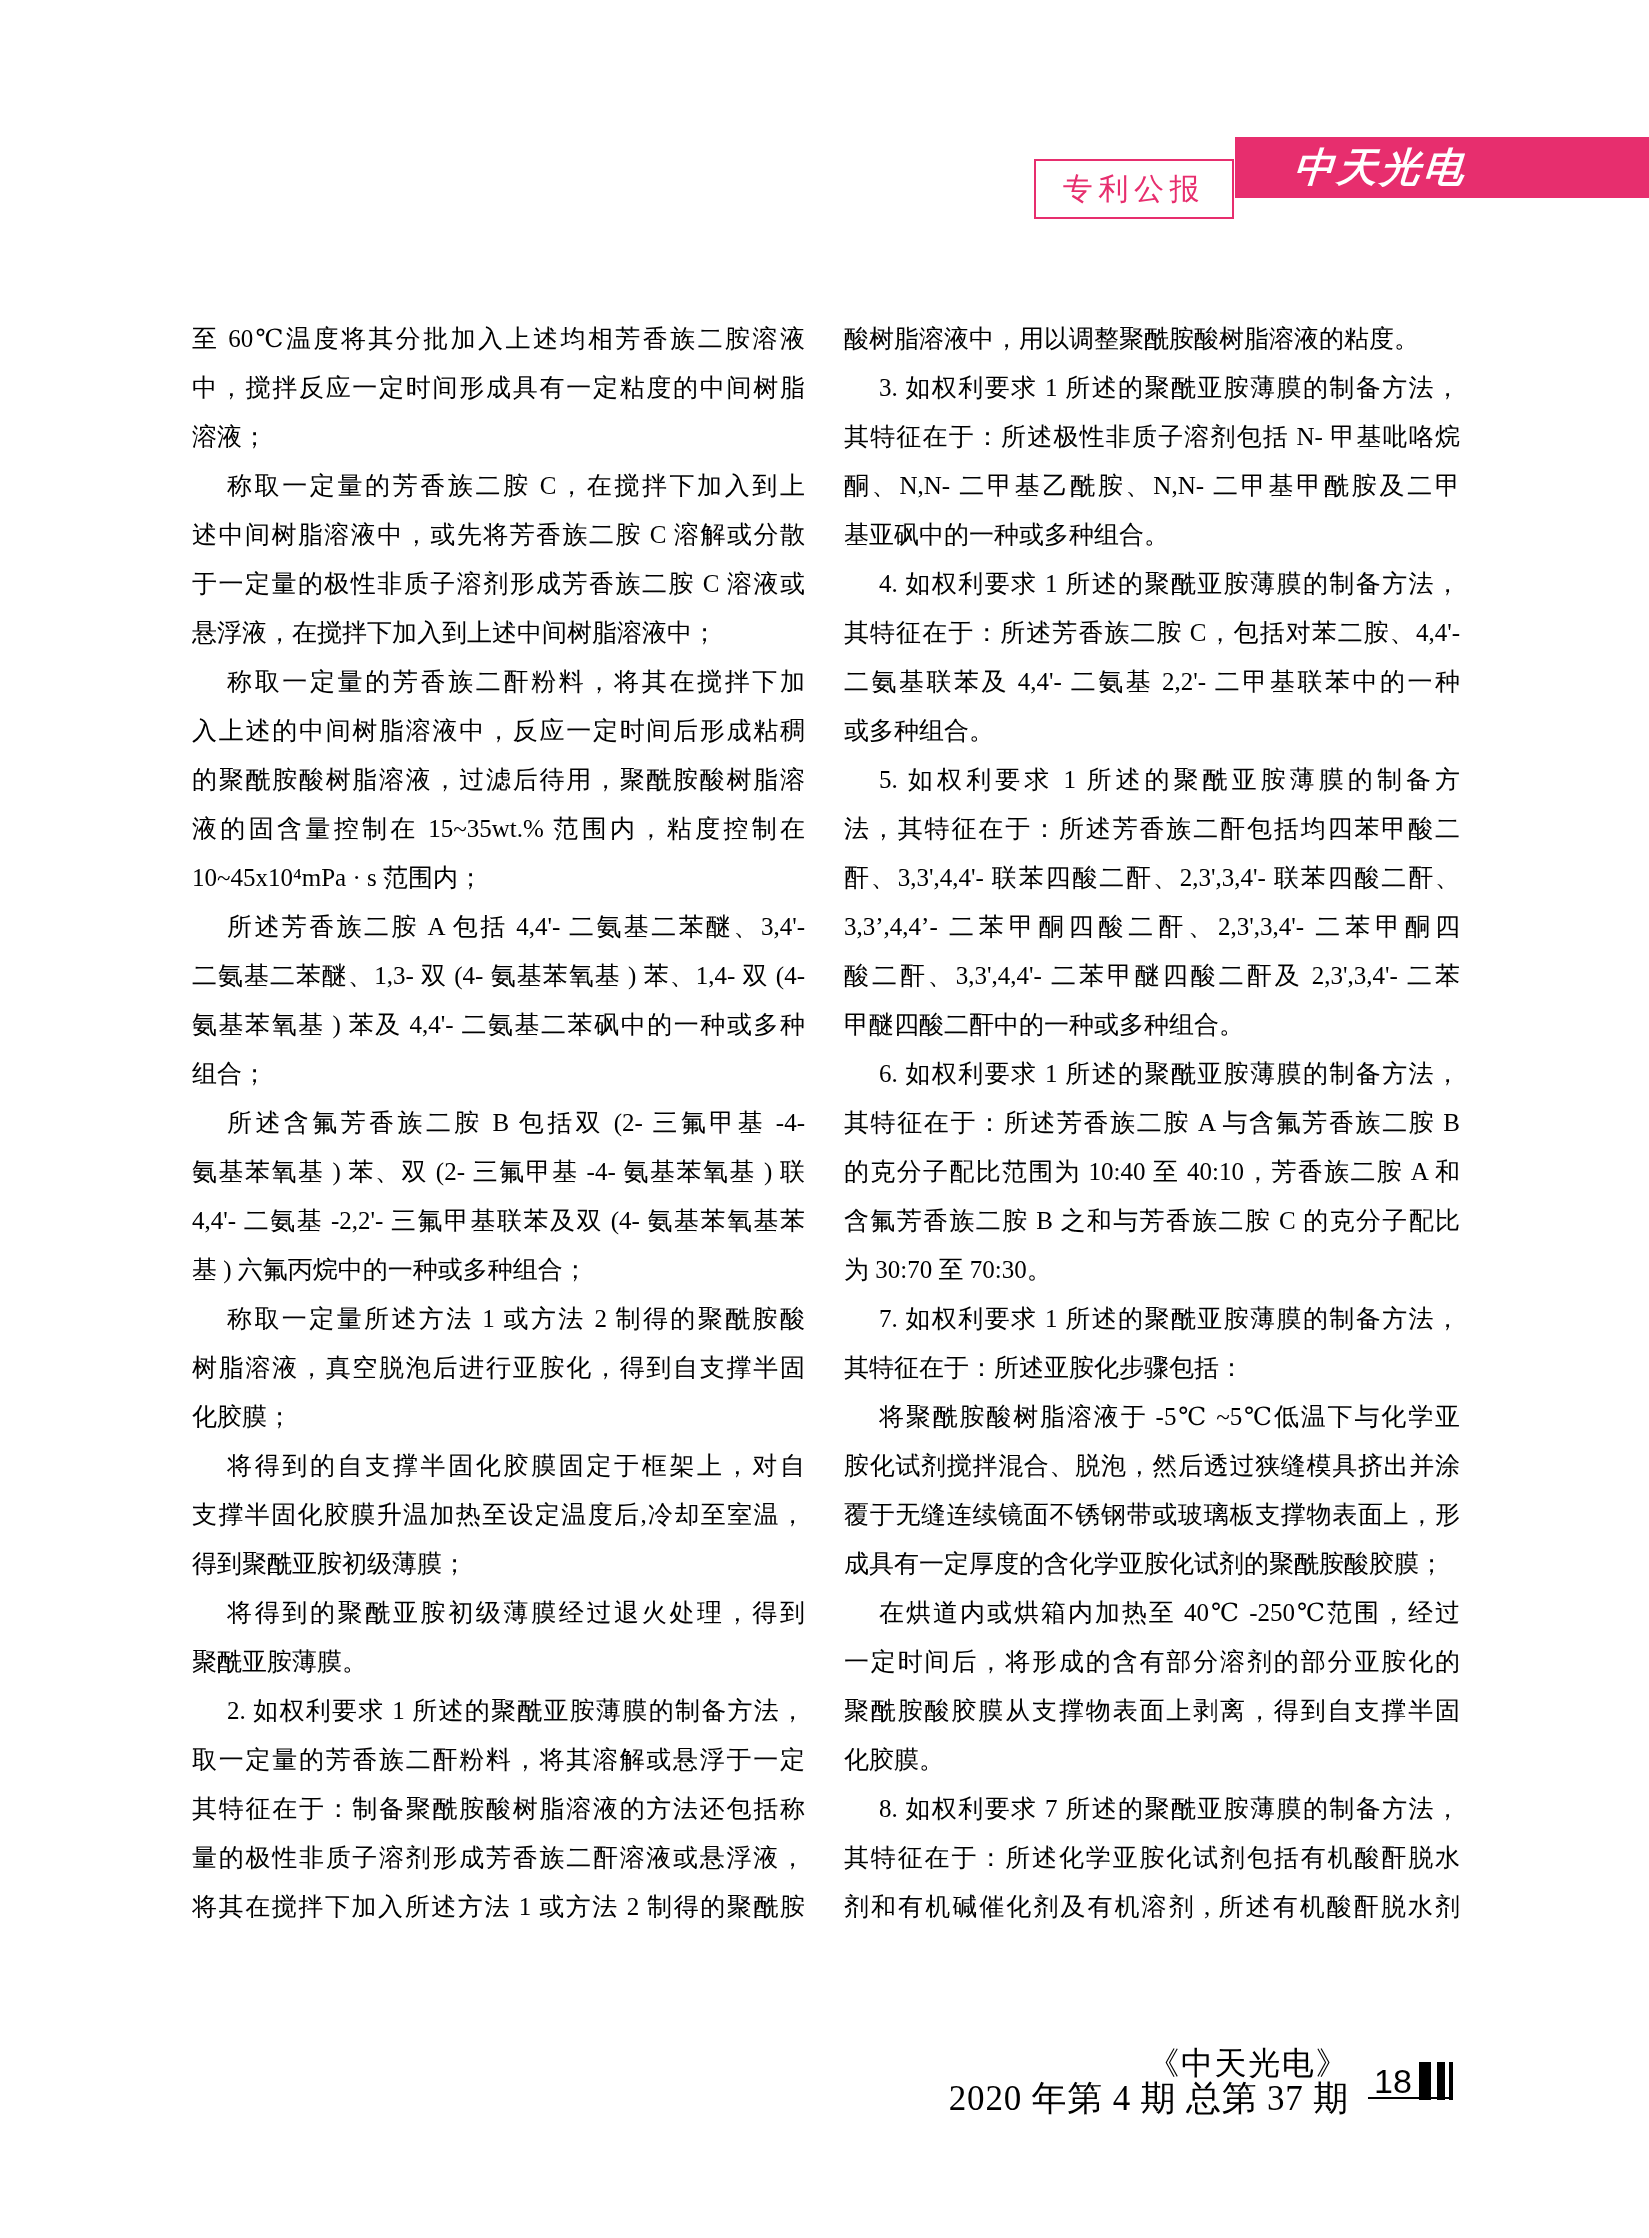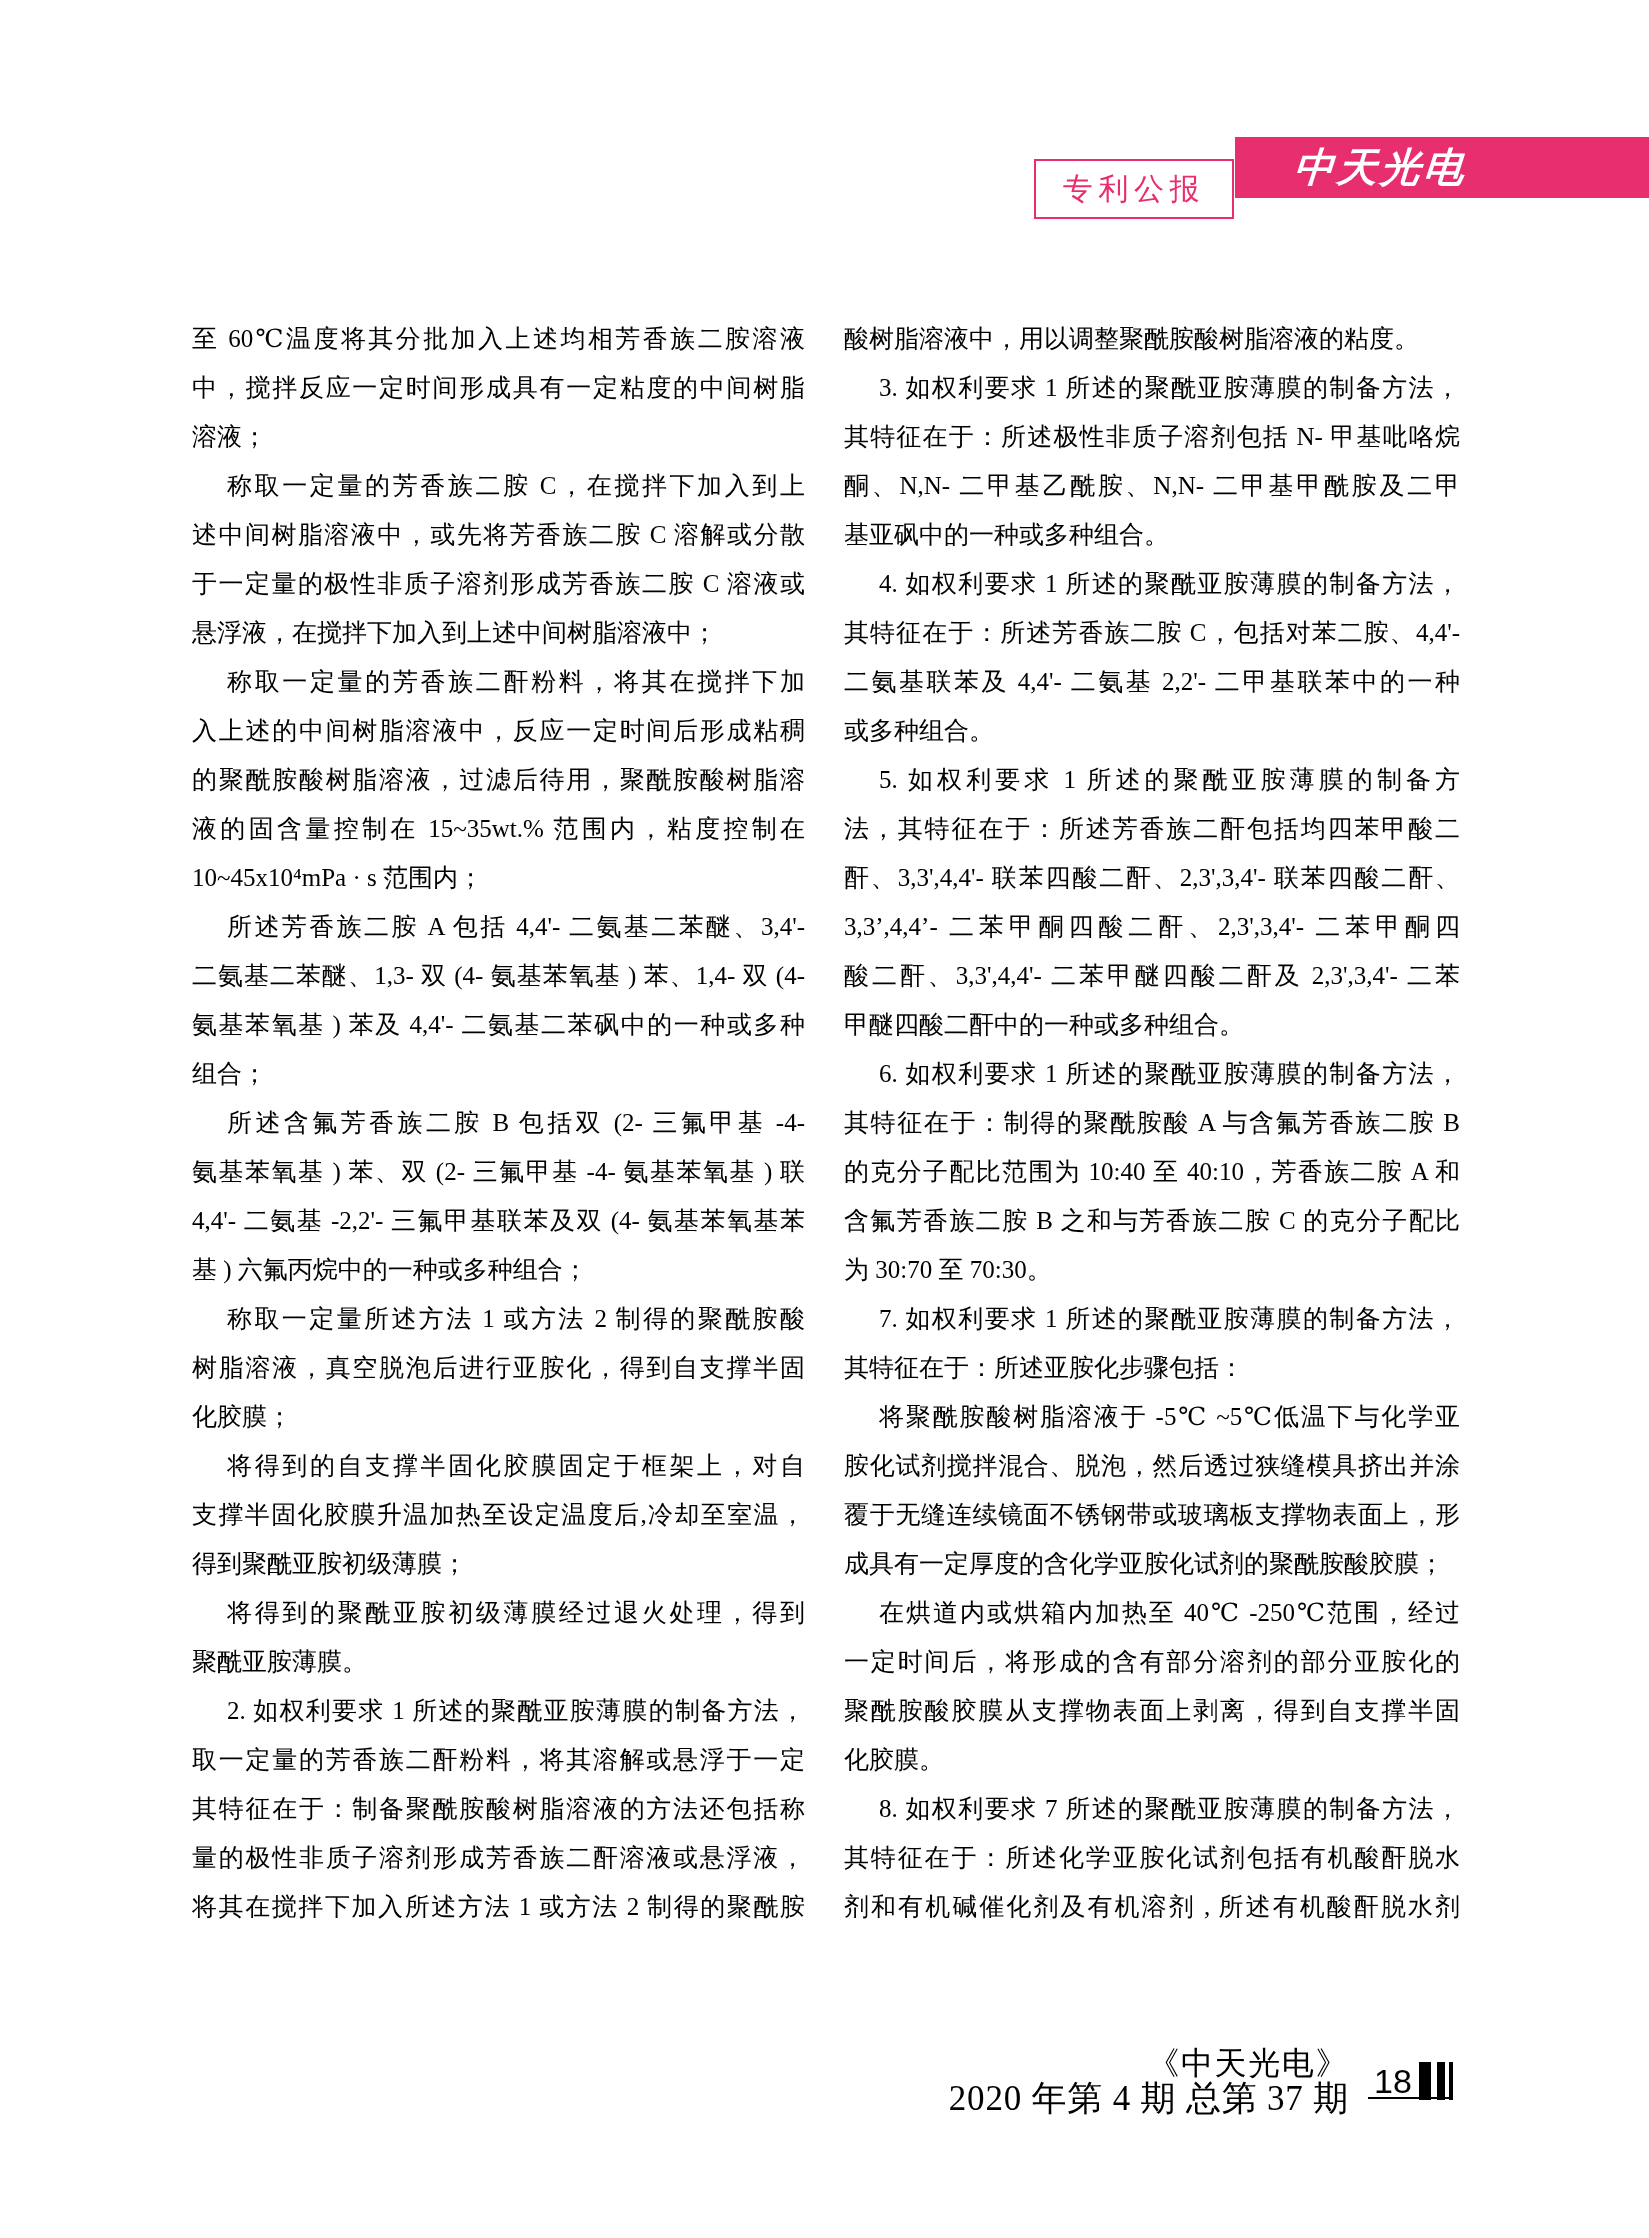--- a/index.html
+++ b/index.html
@@ -140,21 +140,21 @@
       <div class="line">其特征在于：所述芳香族二胺 C，包括对苯二胺、4,4'-</div>
       <div class="line">二氨基联苯及 4,4'- 二氨基 2,2'- 二甲基联苯中的一种</div>
       <div class="line last">或多种组合。</div>
       <div class="line indent">5. 如权利要求 1 所述的聚酰亚胺薄膜的制备方</div>
       <div class="line">法，其特征在于：所述芳香族二酐包括均四苯甲酸二</div>
       <div class="line">酐、3,3',4,4'- 联苯四酸二酐、2,3',3,4'- 联苯四酸二酐、</div>
       <div class="line">3,3’,4,4’- 二苯甲酮四酸二酐、2,3',3,4'- 二苯甲酮四</div>
       <div class="line">酸二酐、3,3',4,4'- 二苯甲醚四酸二酐及 2,3',3,4'- 二苯</div>
       <div class="line last">甲醚四酸二酐中的一种或多种组合。</div>
       <div class="line indent">6. 如权利要求 1 所述的聚酰亚胺薄膜的制备方法，</div>
-      <div class="line">其特征在于：制得的聚酰胺酸 A 与含氟芳香族二胺 B</div>
+      <div class="line">其特征在于：所述芳香族二胺 A 与含氟芳香族二胺 B</div>
       <div class="line">的克分子配比范围为 10:40 至 40:10，芳香族二胺 A 和</div>
       <div class="line">含氟芳香族二胺 B 之和与芳香族二胺 C 的克分子配比</div>
       <div class="line last">为 30:70 至 70:30。</div>
       <div class="line indent">7. 如权利要求 1 所述的聚酰亚胺薄膜的制备方法，</div>
       <div class="line last">其特征在于：所述亚胺化步骤包括：</div>
       <div class="line indent">将聚酰胺酸树脂溶液于 -5℃ ~5℃低温下与化学亚</div>
       <div class="line">胺化试剂搅拌混合、脱泡，然后透过狭缝模具挤出并涂</div>
       <div class="line">覆于无缝连续镜面不锈钢带或玻璃板支撑物表面上，形</div>
       <div class="line last">成具有一定厚度的含化学亚胺化试剂的聚酰胺酸胶膜；</div>
       <div class="line indent">在烘道内或烘箱内加热至 40℃ -250℃范围，经过</div>

